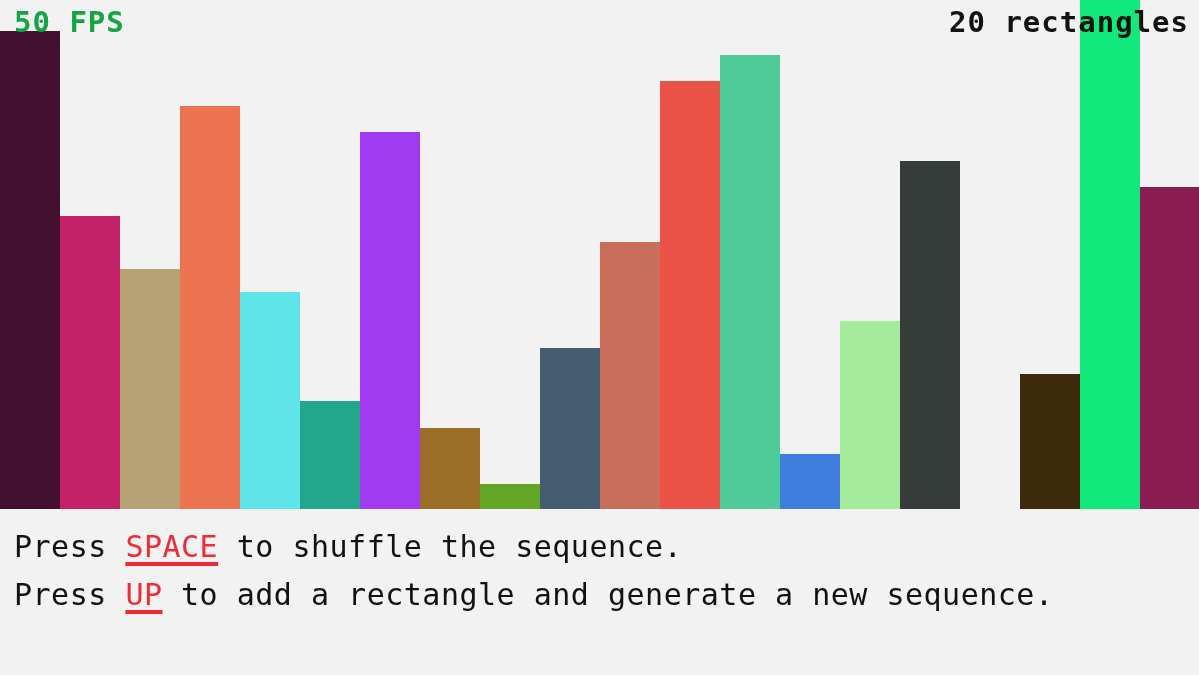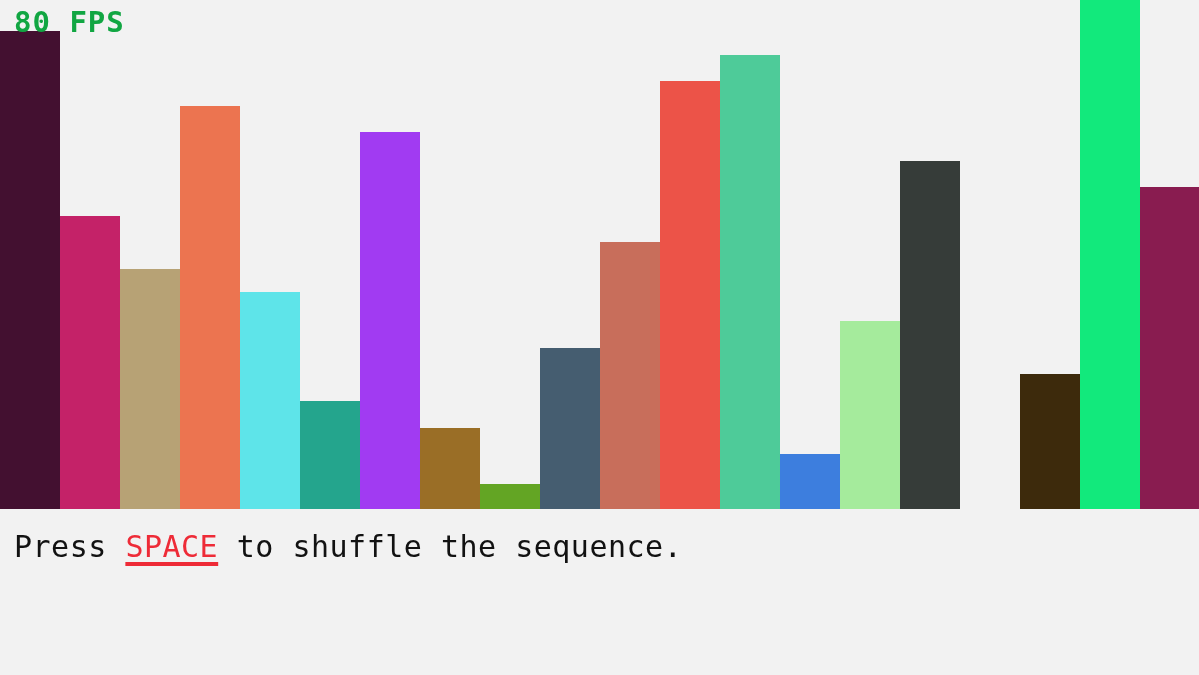--- a/index.html
+++ b/index.html
@@ -87,22 +87,26 @@
       <div class="bar" style="left: 660px; width: 60px; height: 428px; background: rgb(236, 83, 72);"></div>
       <div class="bar" style="left: 720px; width: 60px; height: 454px; background: rgb(78, 203, 153);"></div>
       <div class="bar" style="left: 780px; width: 60px; height: 55px; background: rgb(61, 126, 222);"></div>
       <div class="bar" style="left: 840px; width: 60px; height: 188px; background: rgb(165, 235, 156);"></div>
       <div class="bar" style="left: 900px; width: 60px; height: 348px; background: rgb(54, 60, 57);"></div>
       <div class="bar" style="left: 1020px; width: 60px; height: 135px; background: rgb(61, 42, 12);"></div>
       <div class="bar" style="left: 1080px; width: 60px; height: 509px; background: rgb(18, 233, 124);"></div>
       <div class="bar" style="left: 1140px; width: 60px; height: 322px; background: rgb(137, 28, 80);"></div>
     </div>
 
-  <div class="hud" id="fps-counter" style="color: rgb(17, 166, 66);">80 FPS</div>
+  <div class="hud" id="fps-counter" style="color: rgb(17, 166, 66);">50 FPS</div>
 
+  <div class="hud" id="rect-count" style="color: rgb(18, 18, 18);">20 rectangles</div>
 
   <div id="instructions">
     <div class="instruction-line">
       <span>Press </span><span class="key" style="color: rgb(238, 43, 55); text-decoration-color: rgb(238, 43, 55);">SPACE</span><span> to shuffle the sequence.</span>
+    </div>
+    <div class="instruction-line">
+      <span>Press </span><span class="key" style="color: rgb(238, 43, 55); text-decoration-color: rgb(238, 43, 55);">UP</span><span> to add a rectangle and generate a new sequence.</span>
     </div>
   </div>
 
 </div>
 
 </body></html>

